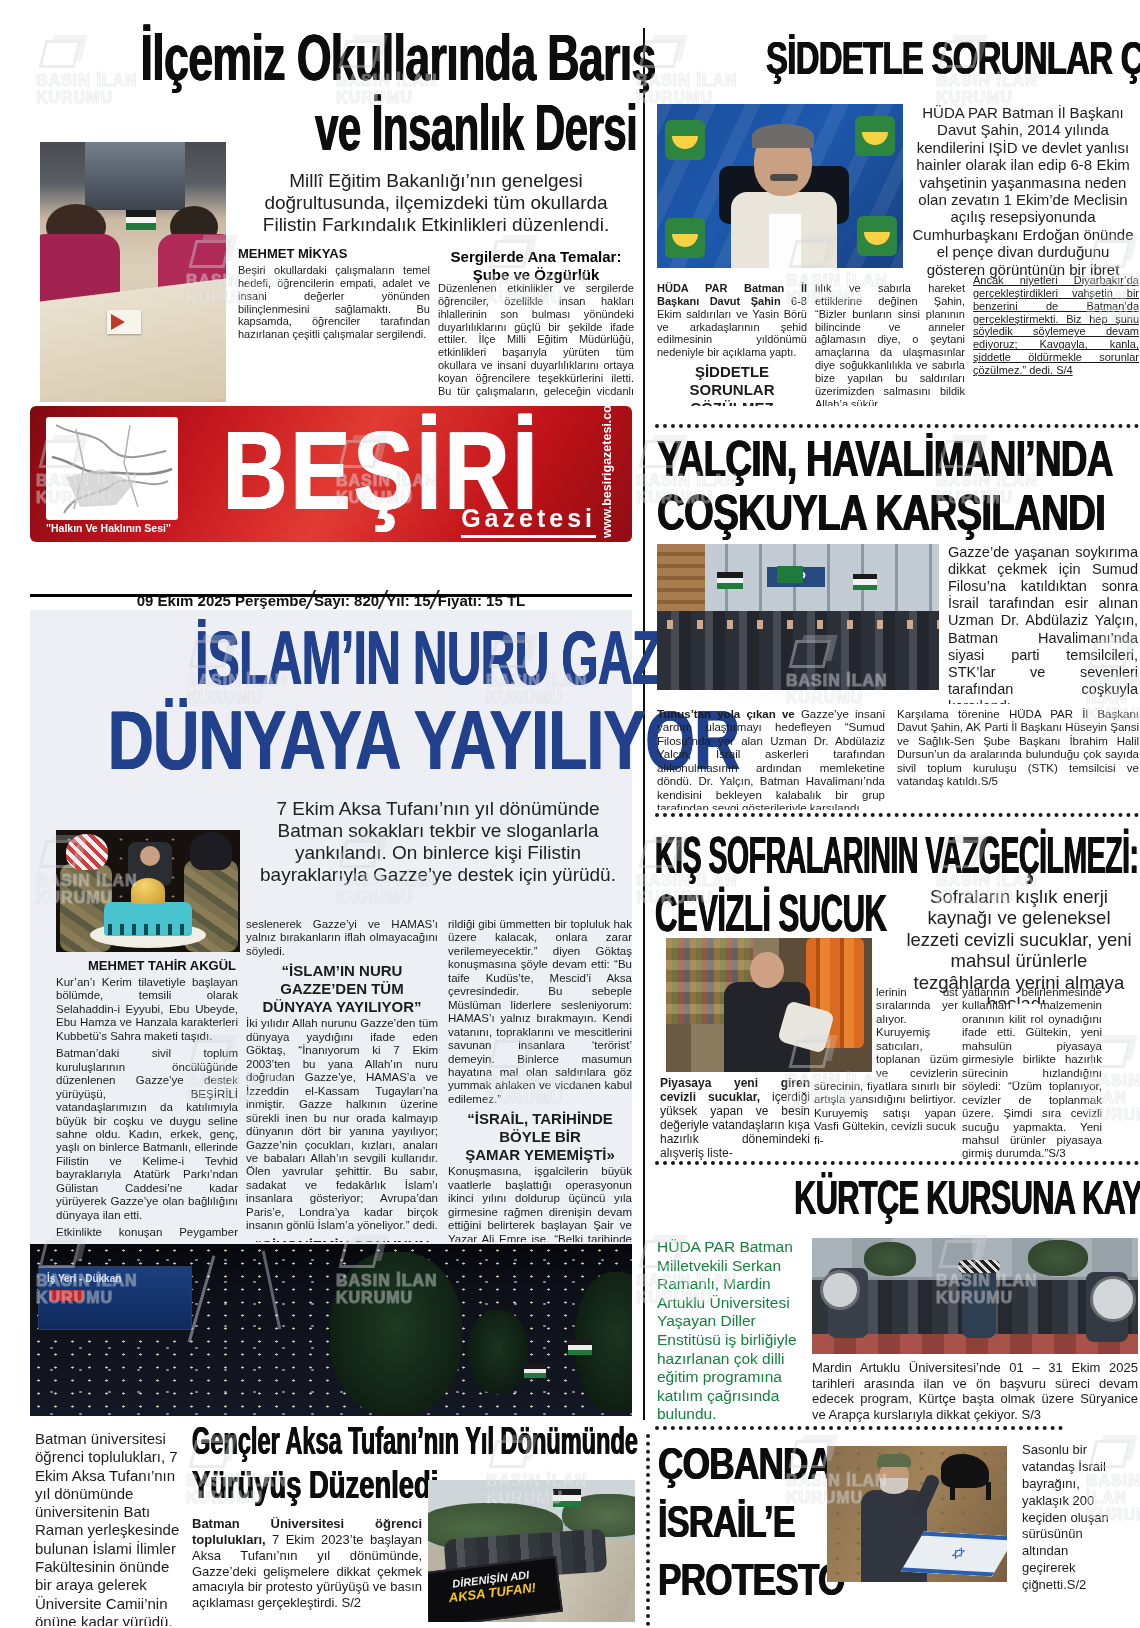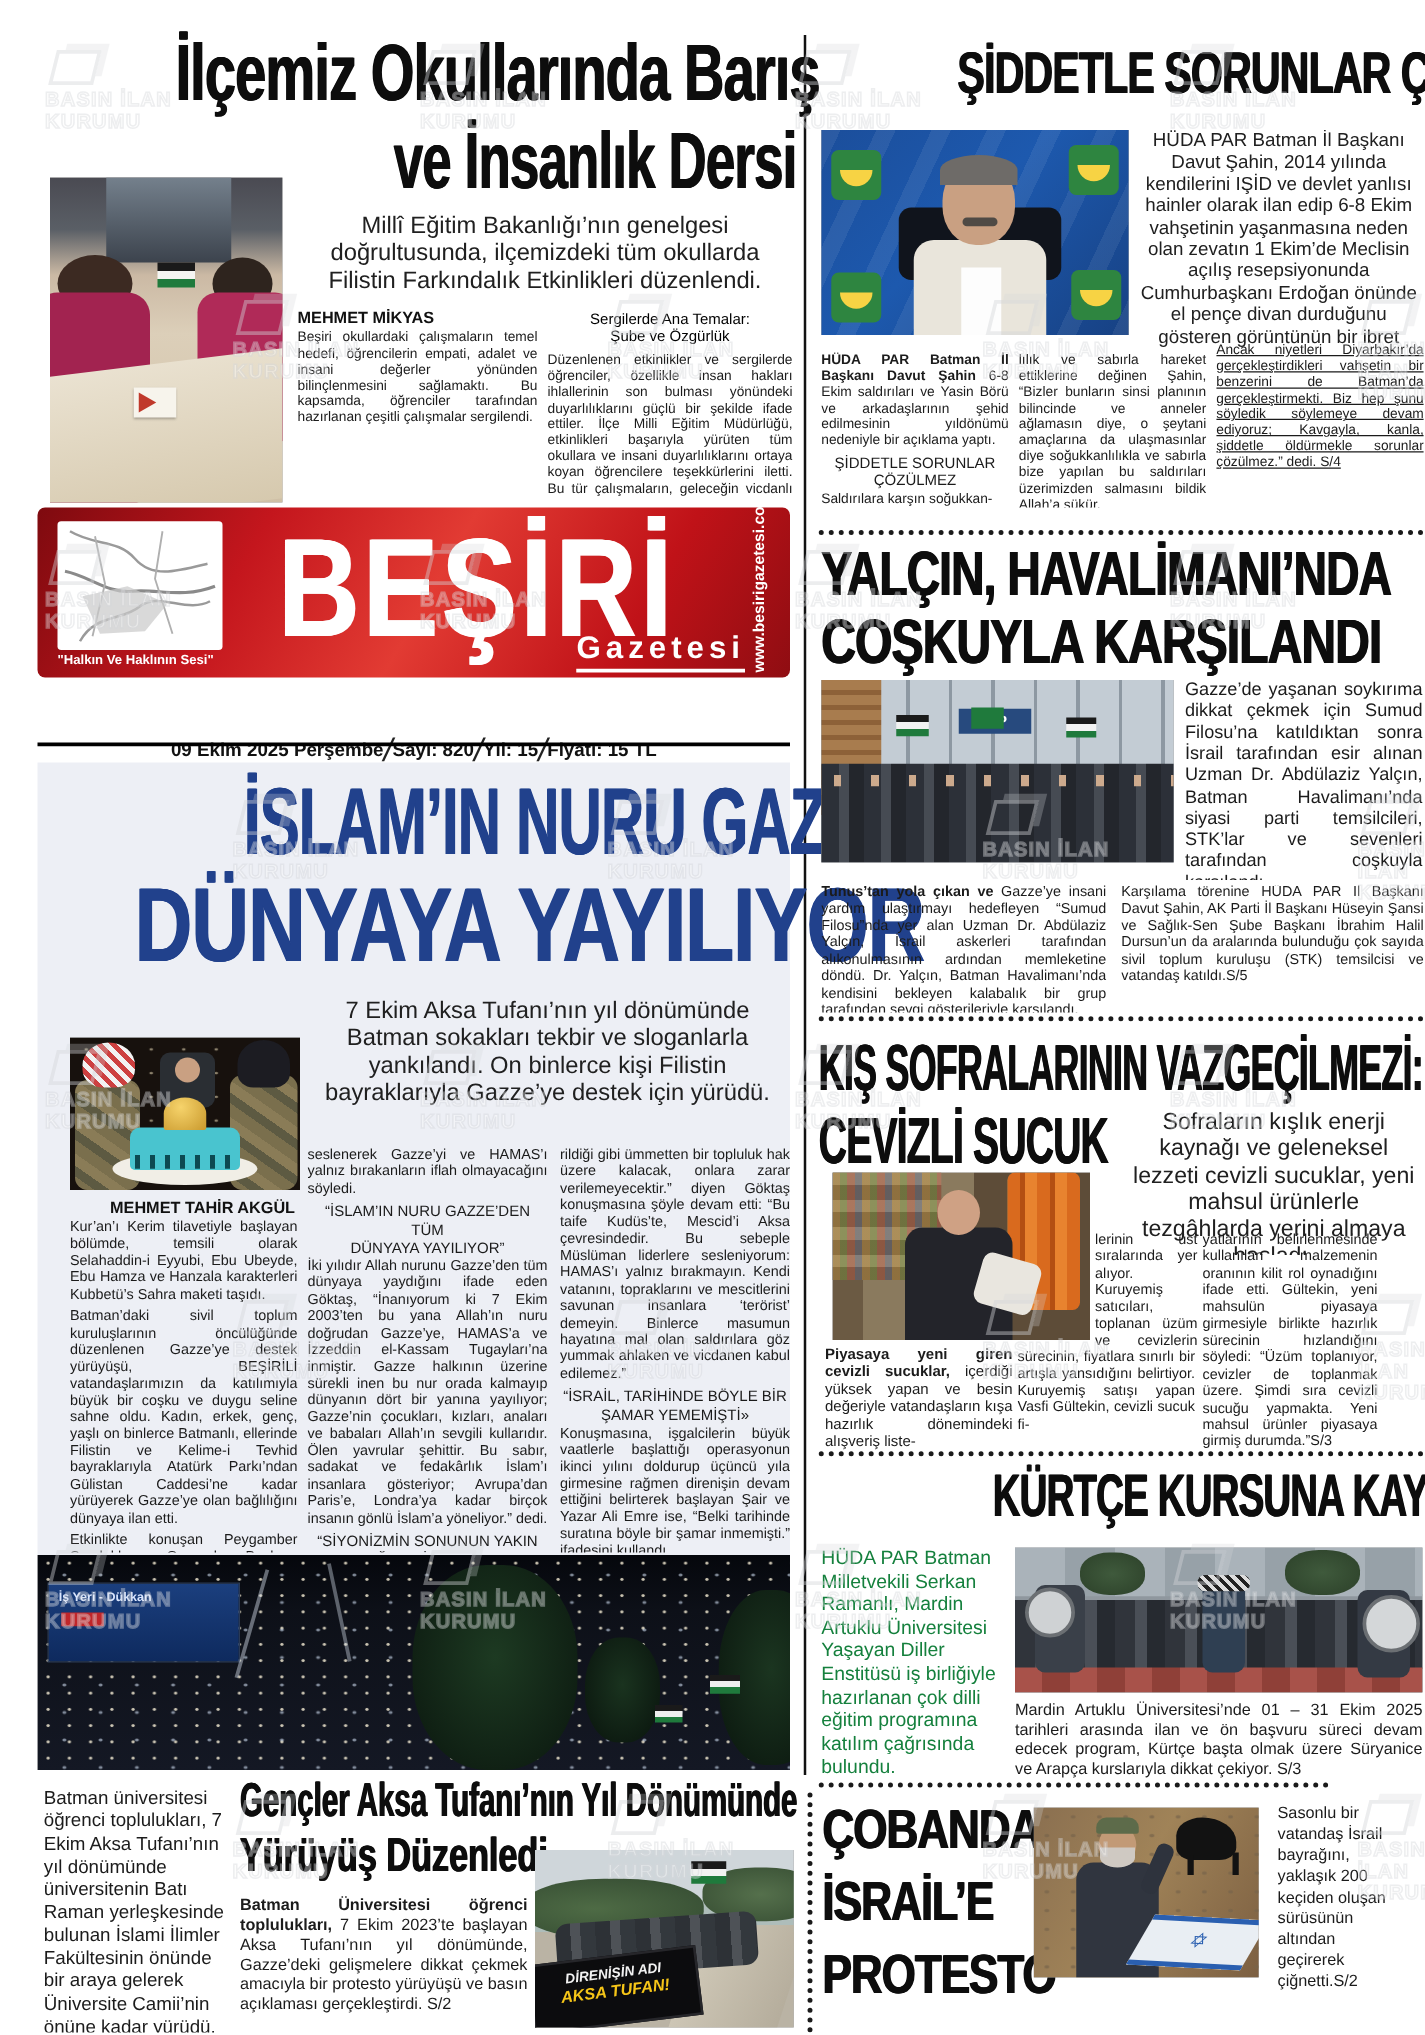--- a/index.html
+++ b/index.html
@@ -9,21 +9,21 @@
   
   .hl{font-weight:700;color:#0d0d0d;white-space:nowrap;line-height:1;letter-spacing:-1px;
       display:inline-block;text-shadow:.7px 0 currentColor,-.7px 0 currentColor;}
   .hlw{position:absolute;text-align:center;}
   .left-origin{transform-origin:0 50%;}
   .center-origin{transform-origin:50% 50%;}
   
   .body{font-size:11.5px;line-height:1.17;text-align:justify;color:#1b1b1b;overflow:hidden;}
   .body p{margin:0 0 4px 0;}
   .lead{font-weight:700;}
-  .inhead{font-weight:400;text-align:center;font-size:12px;line-height:1.18;margin:2px 0;}
+  .inhead{font-weight:700;text-align:center;font-size:15px;line-height:1.18;margin:2px 0;}
   .byline{font-weight:700;font-size:13px;color:#111;}
   .deck{text-align:center;color:#202020;line-height:1.16;}
   .sepd{position:absolute;height:0;border-top:4px dotted #1a1a1a;}
   .ph{position:absolute;overflow:hidden;background:#999;}
   .pi{position:absolute;}
   
   #wm-layer{position:absolute;inset:0;z-index:40;pointer-events:none;}
   .wm-tile{position:absolute;display:flex;flex-direction:column;align-items:flex-start;opacity:.42;}
   .wm-cube{width:30px;height:22px;border:3px solid #d3d5d9;transform:skewX(-14deg);
            margin:0 0 5px 6px;box-shadow:6px -6px 0 -1px rgba(211,213,217,.65);}

